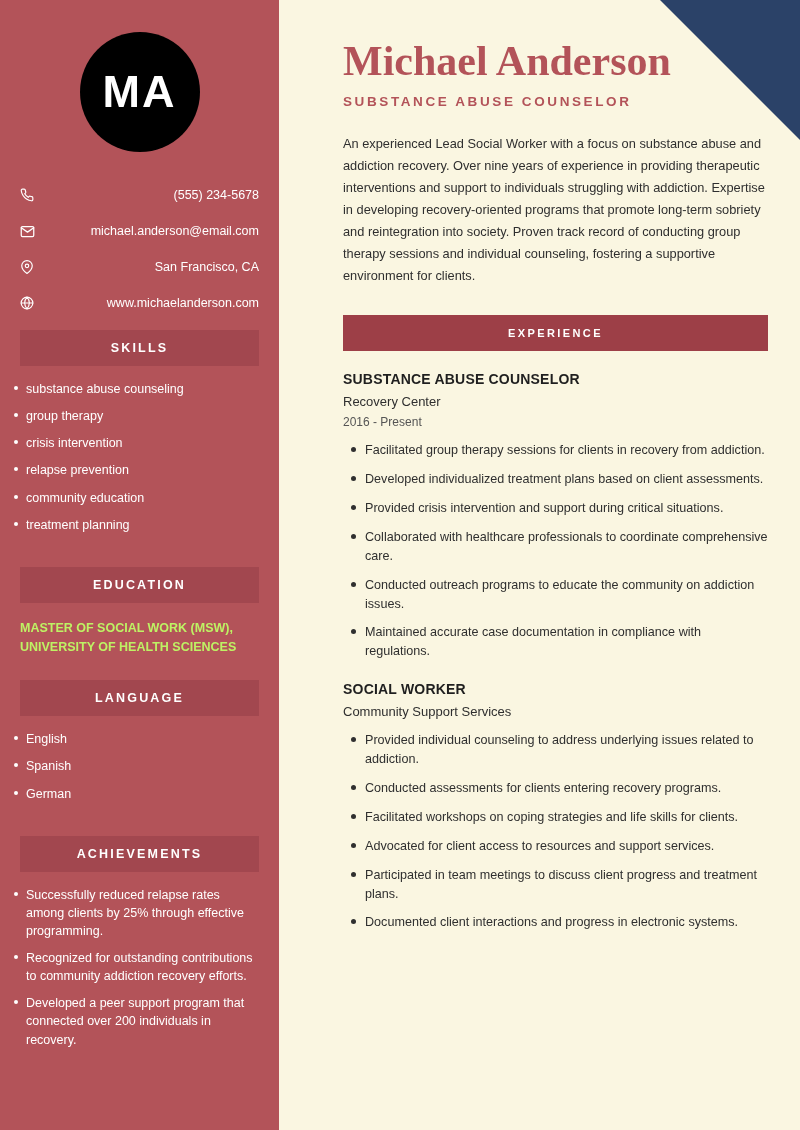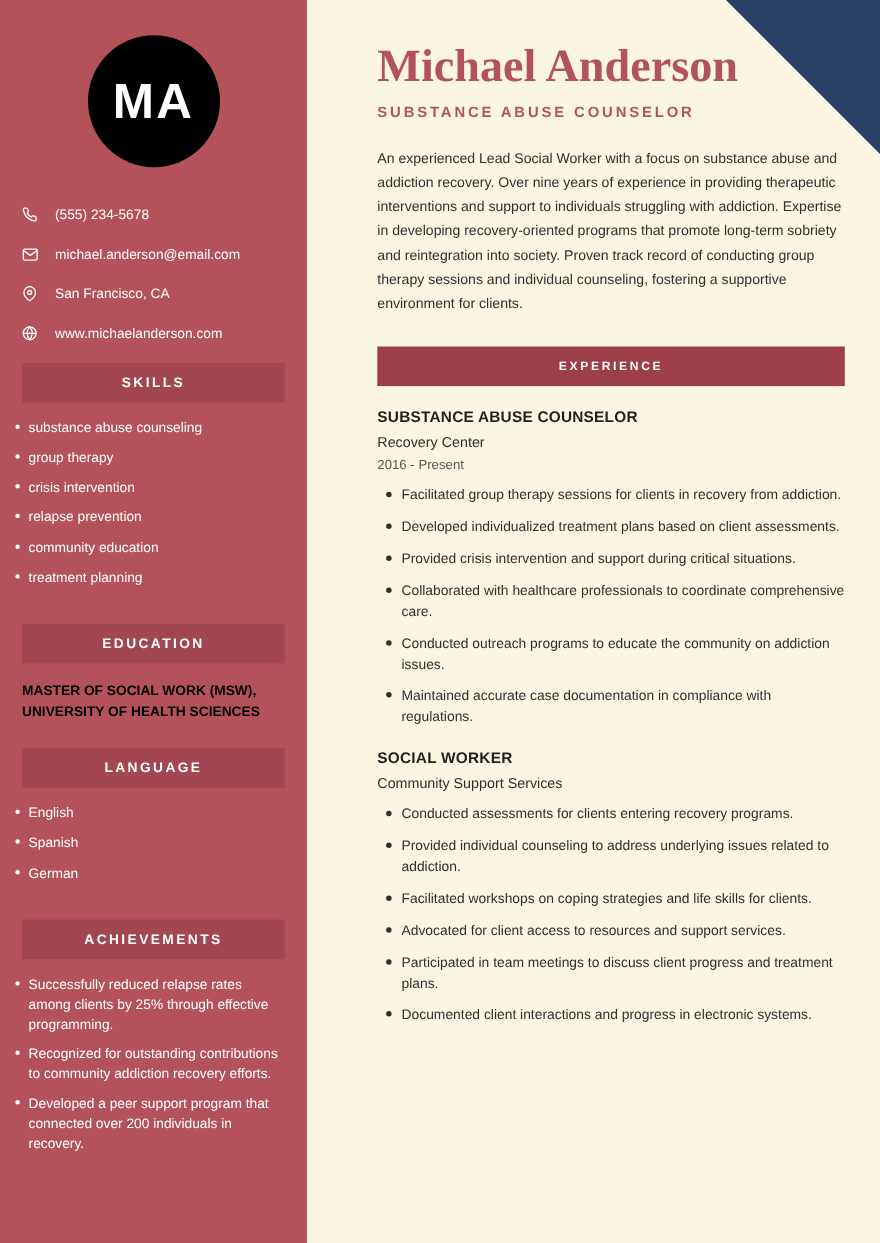--- a/index.html
+++ b/index.html
@@ -55,20 +55,21 @@
     margin: 34px 0 0 0;
     padding: 0 20px 0 20px;
     list-style: none;
   }
   .contact-item {
     display: flex;
     align-items: center;
     margin-bottom: 18px;
     font-size: 12.5px;
     color: #ffffff;
+    justify-content: space-between;
   }
   .contact-icon {
     width: 22px;
     height: 18px;
     flex: 0 0 22px;
     display: flex;
     align-items: center;
     justify-content: flex-start;
     margin-right: 8px;
   }
@@ -106,21 +107,21 @@
     width: 4px;
     height: 4px;
     border-radius: 50%;
     background: #ffffff;
   }
   .edu-block {
     padding: 16px 20px 0 20px;
     font-size: 12.5px;
     font-weight: bold;
     line-height: 1.5;
-    color: #000000;
+    color: #bef264;
   }
 
   
   .main {
     flex: 1 1 auto;
     position: relative;
     background: #faf6e1;
     padding: 0 32px 0 36px;
     box-sizing: border-box;
     margin-left: 28px;
@@ -318,22 +319,22 @@
         <li>Collaborated with healthcare professionals to coordinate comprehensive care.</li>
         <li>Conducted outreach programs to educate the community on addiction issues.</li>
         <li>Maintained accurate case documentation in compliance with regulations.</li>
       </ul>
     </section>
 
     <section class="job">
       <div class="job-role">SOCIAL WORKER</div>
       <div class="job-company">Community Support Services</div>
       <ul class="job-bullets">
+        <li>Provided individual counseling to address underlying issues related to addiction.</li>
         <li>Conducted assessments for clients entering recovery programs.</li>
-        <li>Provided individual counseling to address underlying issues related to addiction.</li>
         <li>Facilitated workshops on coping strategies and life skills for clients.</li>
         <li>Advocated for client access to resources and support services.</li>
         <li>Participated in team meetings to discuss client progress and treatment plans.</li>
         <li>Documented client interactions and progress in electronic systems.</li>
       </ul>
     </section>
 
   </main>
 </div>
 

